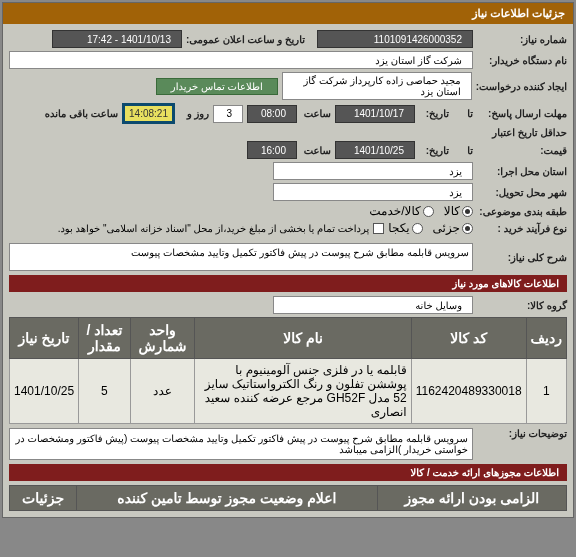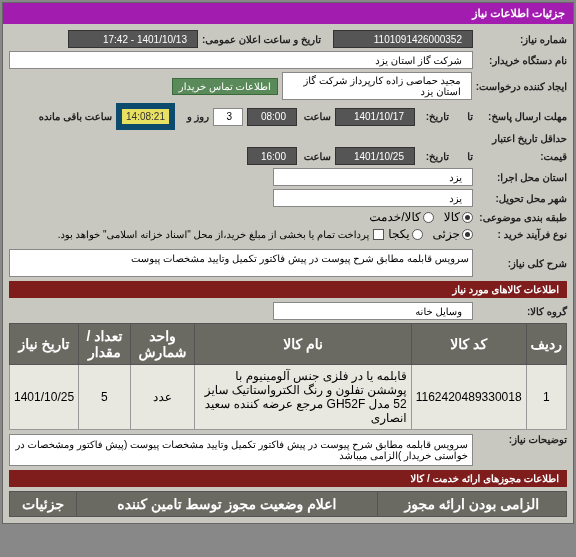--- a/index.html
+++ b/index.html
@@ -9,21 +9,21 @@
   background: #888;
   width: 576px;
   direction: rtl;
 }
 .panel {
   background: #b8b8b0;
   border: 1px solid #666;
   margin: 2px;
 }
 .panel-header {
-  background: #a21caf;
+  background: #a16207;
   color: #fff;
   padding: 4px 8px;
   font-weight: bold;
   font-size: 11px;
 }
 .panel-body {
   padding: 6px;
   background: #c8c8c0;
 }
 .row {
@@ -51,21 +51,21 @@
   align-items: center;
 }
 .field-dark {
   background: #555;
   color: #fff;
   border: 1px solid #333;
 }
 .link {
   background: #5a8a5a;
   color: #fff;
-  padding: 2px 6px;
+  padding: 2px 14px;
   font-size: 10px;
   border: 1px solid #3a6a3a;
   cursor: pointer;
 }
 .radio-group {
   display: inline-flex;
   gap: 10px;
   align-items: center;
 }
 .radio-item {
@@ -134,21 +134,21 @@
   padding: 3px 8px;
   font-weight: bold;
   font-size: 10px;
   margin-top: 4px;
 }
 .yellow {
   background: #e8e060;
   color: #333;
   padding: 2px 4px;
   font-size: 10px;
-  border: 6px solid #0c4a6e;
+  border: 3px solid #0c4a6e;
 }
 .note-box {
   background: #fff;
   border: 1px solid #888;
   padding: 4px;
   font-size: 10px;
   margin-top: 4px;
 }
 .content-wrap { position: relative; }
 </style>
@@ -156,21 +156,21 @@
 <body>
 
 <div class="content-wrap">
 
 <div class="panel">
   <div class="panel-header">جزئیات اطلاعات نیاز</div>
   <div class="panel-body">
 
     <div class="row">
       <span class="label">شماره نیاز:</span>
-      <span class="field field-dark" style="width:140px">1101091426000352</span>
+      <span class="field field-dark" style="width:156px">1101091426000352</span>
       <span class="label" style="min-width:auto;margin-right:8px">تاریخ و ساعت اعلان عمومی:</span>
       <span class="field field-dark" style="width:130px">1401/10/13 - 17:42</span>
     </div>
 
     <div class="row">
       <span class="label">نام دستگاه خریدار:</span>
       <span class="field" style="flex:1">شرکت گاز استان یزد</span>
     </div>
 
     <div class="row">

